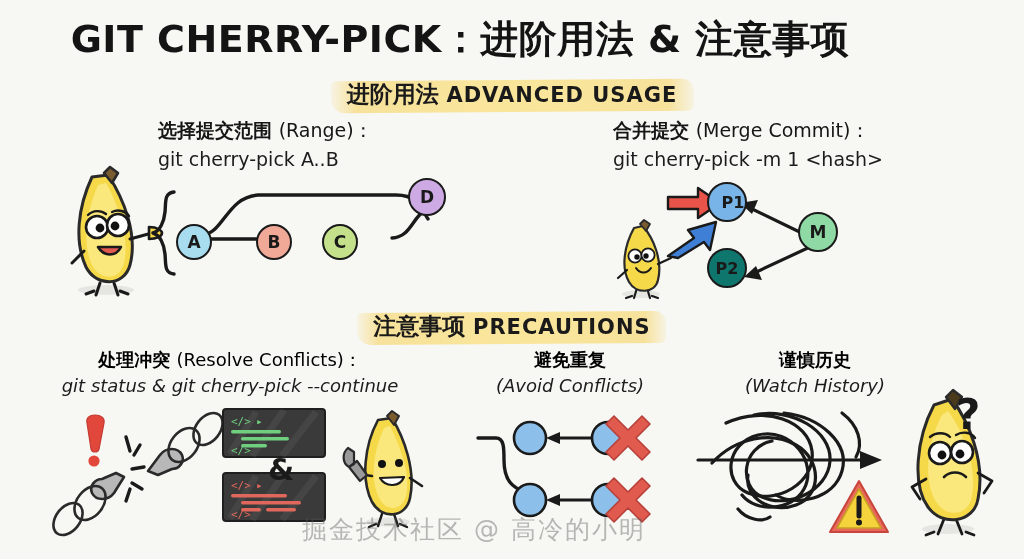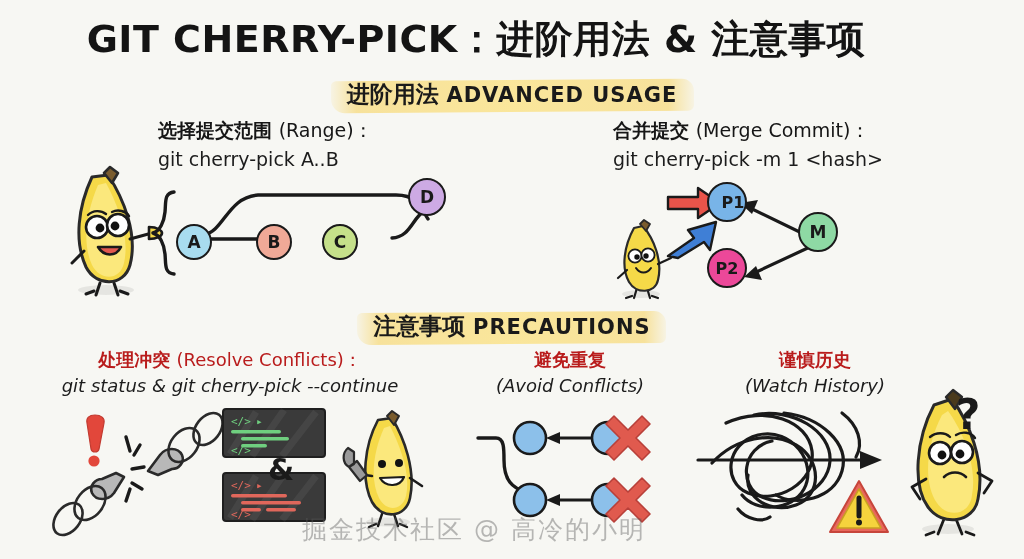--- a/index.html
+++ b/index.html
@@ -8,21 +8,21 @@
     background:#f7f7f3;
     font-family:"DejaVu Sans","Liberation Sans",sans-serif;
     color:#1c1c1c;
     position:relative;
   }
   .stage{position:relative;width:1024px;height:559px;}
   .abs{position:absolute;}
 
   
   #title{
-    top:14px;left:16px;width:920px;text-align:center;
+    top:14px;left:0;width:920px;text-align:center;
     font-size:38px;font-weight:800;letter-spacing:.5px;
     color:#141414;
     font-family:"DejaVu Sans","Liberation Sans",sans-serif;
   }
 
   
   .banner{
     display:inline-block;
     padding:3px 16px 5px 16px;
     font-size:22px;font-weight:700;color:#1a1a1a;
@@ -47,21 +47,21 @@
 
   
   .cap{line-height:1.32;}
   .cap .l1{font-size:19px;font-weight:700;color:#161616;}
   .cap .l1 .en{font-weight:500;}
   .cap .l2{font-size:19px;font-weight:400;color:#1c1c1c;margin-top:4px;}
   #cap-range{top:118px;left:158px;}
   #cap-merge{top:118px;left:613px;}
 
   .cap-c{text-align:center;line-height:1.3;}
-  .cap-c .l1{font-size:18px;font-weight:700;color:#b91c1c;}
+  .cap-c .l1{font-size:18px;font-weight:700;color:#000000;}
   .cap-c .l1 .en{font-weight:500;}
   .cap-c .l2{font-size:18px;font-weight:400;margin-top:3px;font-style:italic;}
   #cap-conflicts{top:348px;left:20px;width:420px;}
   #cap-duplicates{top:348px;left:440px;width:260px;}
   #cap-history{top:348px;left:690px;width:250px;}
 
   
   .node{
     position:absolute;border-radius:50%;
     border:2.6px solid #1a1a1a;
@@ -184,21 +184,21 @@
   <svg class="abs" style="top:190px;left:712px;" width="130" height="100" viewBox="0 0 130 100">
     <path d="M100 48 L34 16" fill="none" stroke="#1a1a1a" stroke-width="3.2" stroke-linecap="round"></path>
     <path d="M46 10 L28 13 L40 24 Z" fill="#1a1a1a"></path>
     <path d="M100 56 L40 84" fill="none" stroke="#1a1a1a" stroke-width="3.2" stroke-linecap="round"></path>
     <path d="M50 90 L32 87 L44 76 Z" fill="#1a1a1a"></path>
   </svg>
 
   <div class="node abs" style="top:182px;left:707px;width:40px;height:40px;background:#78b4e8;font-size:16px;padding-left:12px;">
     <span>P1</span>
   </div>
-  <div class="node abs" style="top:248px;left:707px;width:40px;height:40px;background:#ec4899;font-size:16px;">
+  <div class="node abs" style="top:248px;left:707px;width:40px;height:40px;background:#0f766e;font-size:16px;">
     <span>P2</span>
   </div>
   <div class="node abs" style="top:212px;left:798px;width:40px;height:40px;background:#8ed9a4;font-size:17px;">
     <span>M</span>
   </div>
 
   <div class="abs" id="banner-precautions">
     <span class="banner">
       <span class="hl"></span>
       <span class="cn">注意事项</span>

